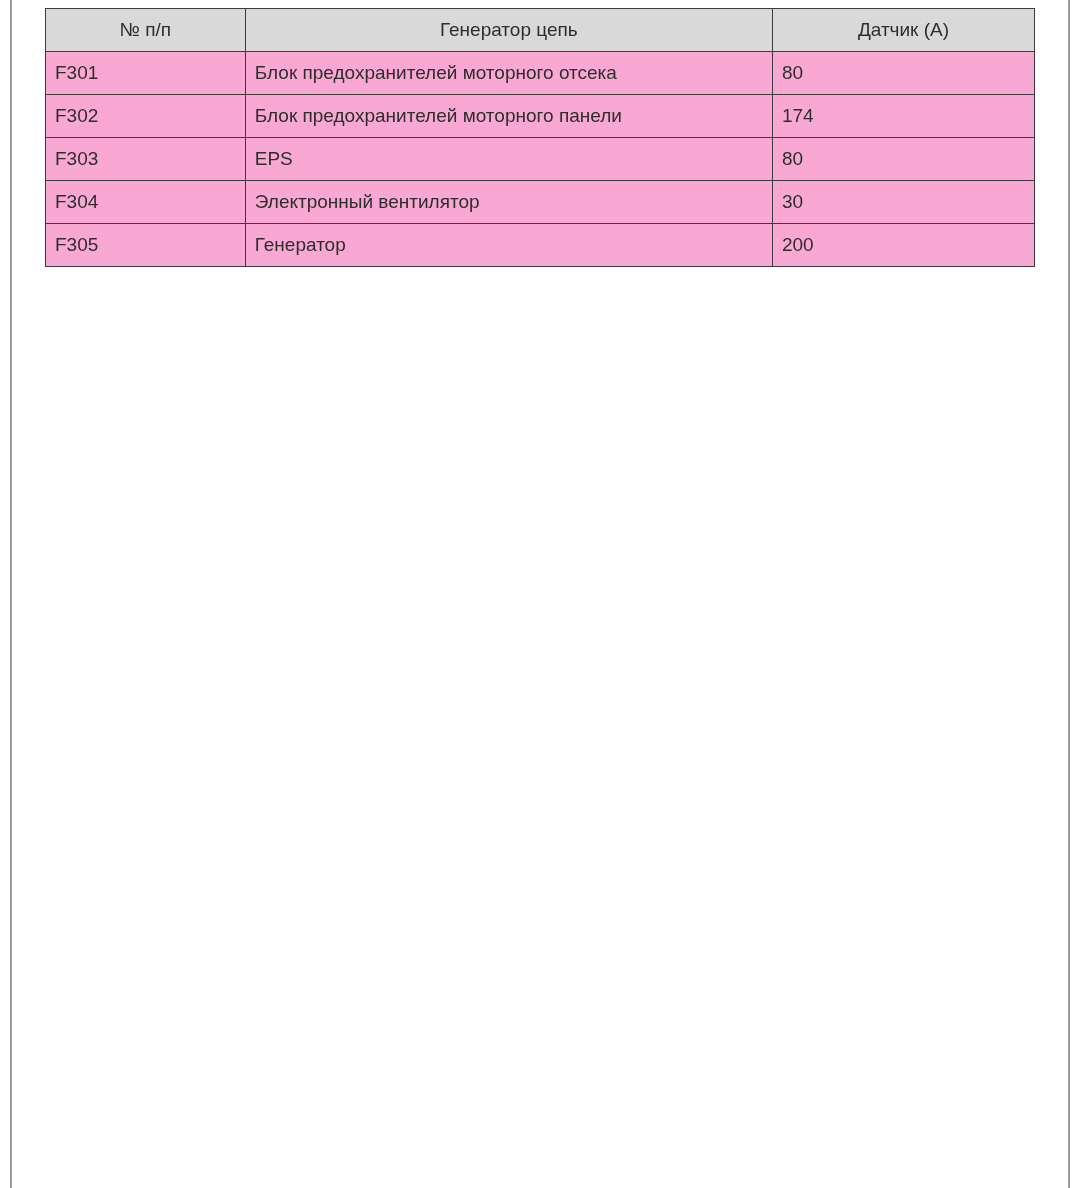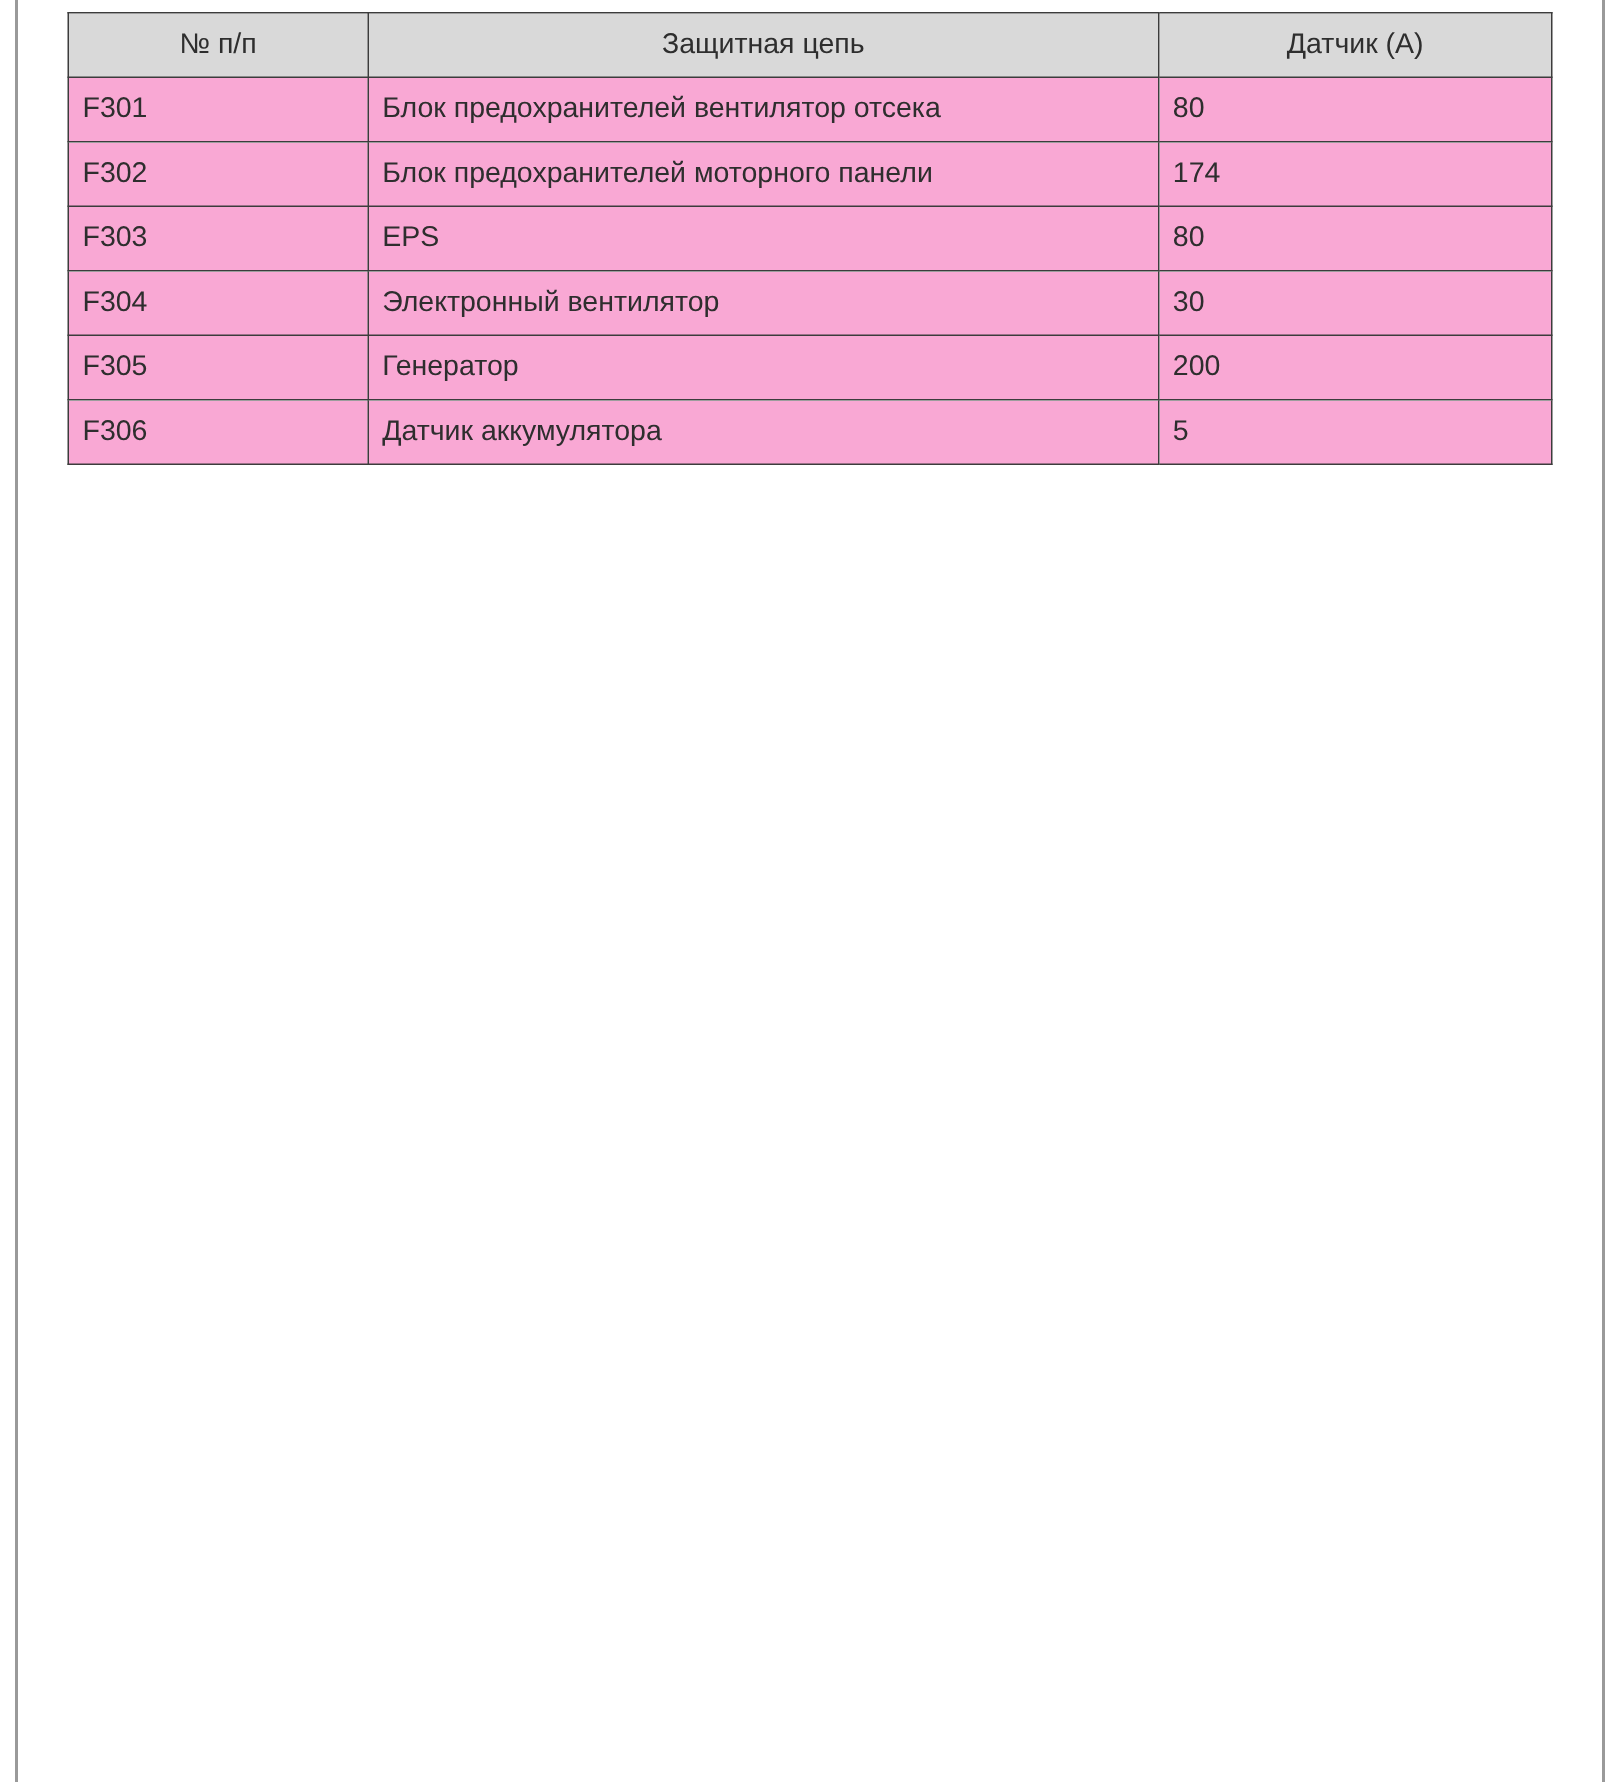--- a/index.html
+++ b/index.html
@@ -66,28 +66,28 @@
 
 <table class="fuse-table">
   <colgroup>
     <col class="col-number">
     <col class="col-circuit">
     <col class="col-amps">
   </colgroup>
   <thead>
     <tr>
       <th>№ п/п</th>
-      <th>Защитная цепь</th>
+      <th>Генератор цепь</th>
       <th>Датчик (А)</th>
     </tr>
   </thead>
   <tbody>
     <tr>
       <td>F301</td>
-      <td>Блок предохранителей вентилятор отсека</td>
+      <td>Блок предохранителей моторного отсека</td>
       <td>80</td>
     </tr>
     <tr>
       <td>F302</td>
       <td>Блок предохранителей моторного панели</td>
       <td>174</td>
     </tr>
     <tr>
       <td>F303</td>
       <td>EPS</td>
@@ -96,19 +96,14 @@
     <tr>
       <td>F304</td>
       <td>Электронный вентилятор</td>
       <td>30</td>
     </tr>
     <tr>
       <td>F305</td>
       <td>Генератор</td>
       <td>200</td>
     </tr>
-    <tr>
-      <td>F306</td>
-      <td>Датчик аккумулятора</td>
-      <td>5</td>
-    </tr>
   </tbody>
 </table>
 
 </body></html>

